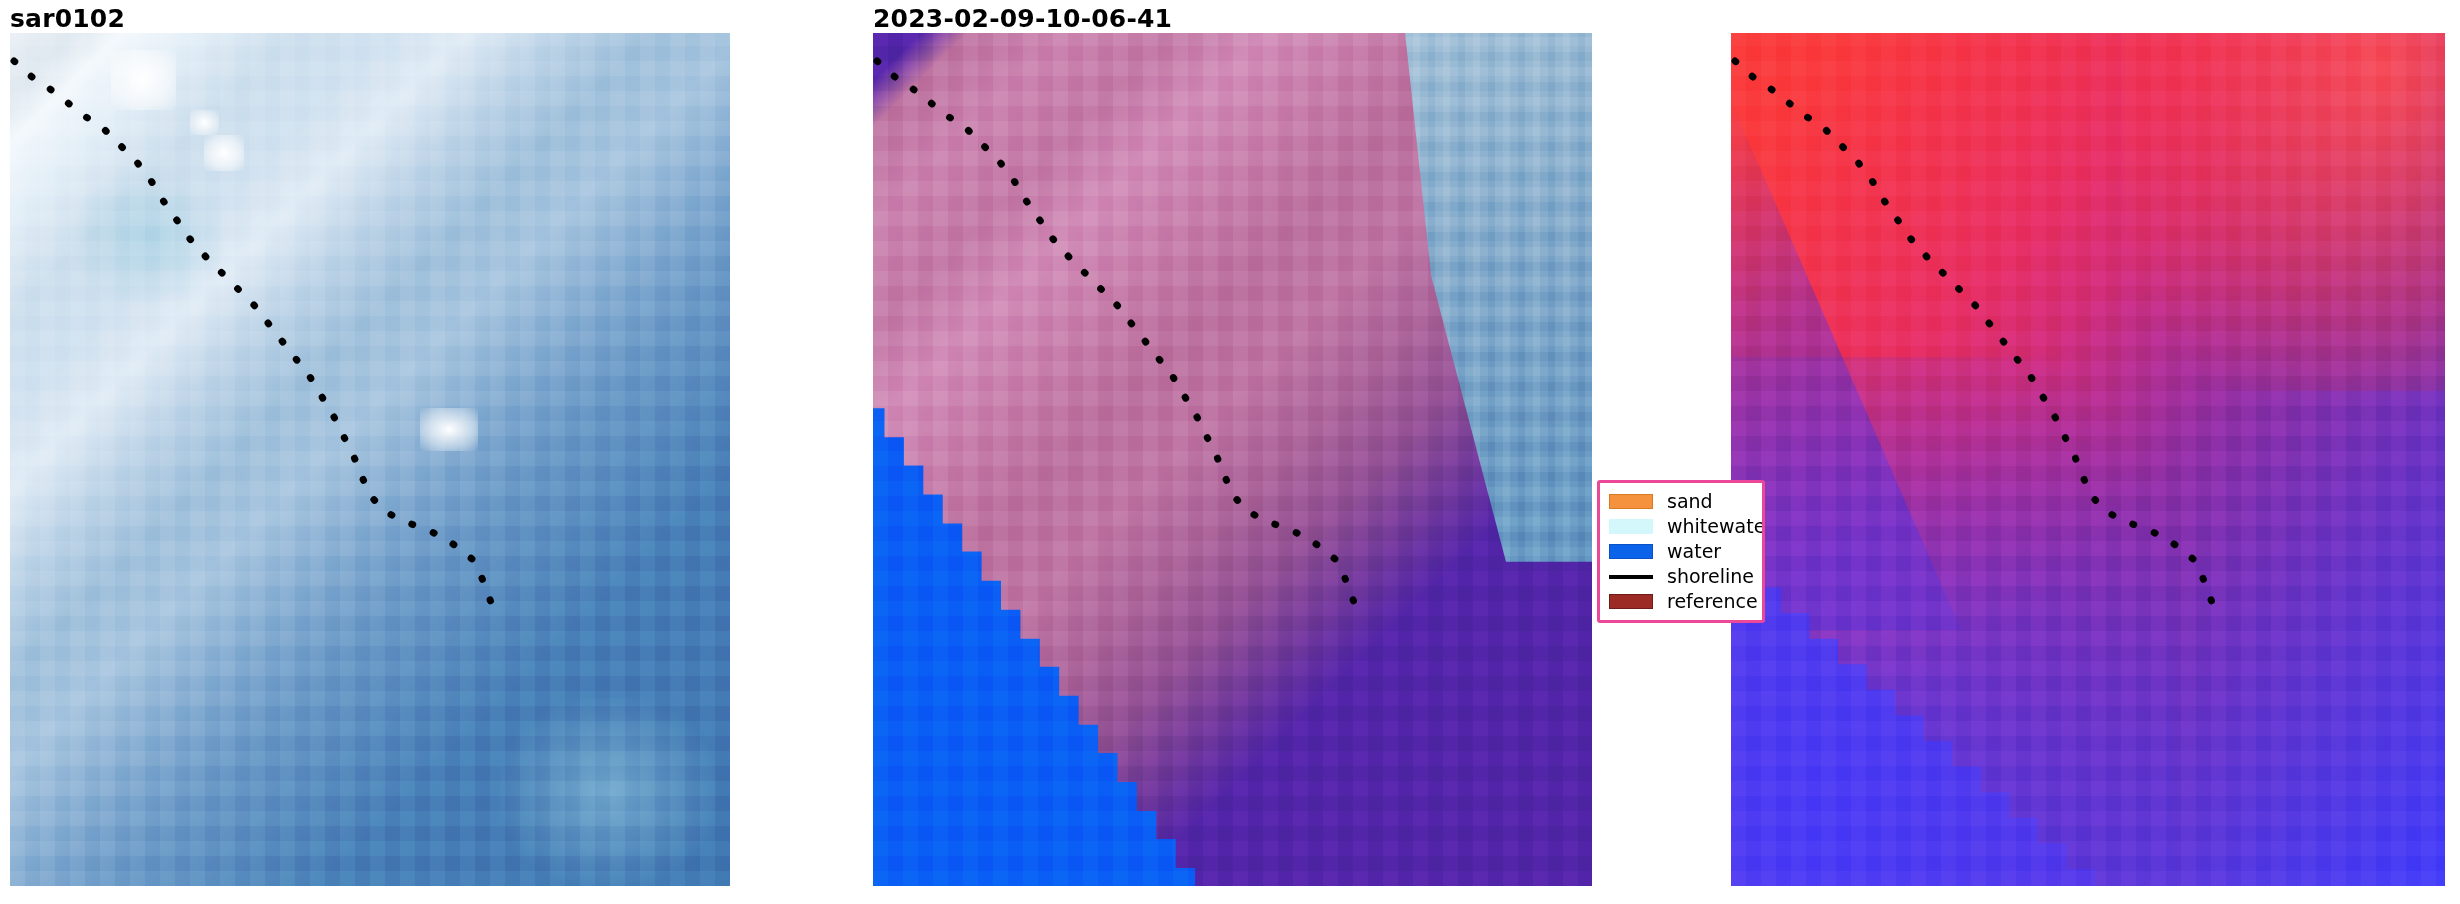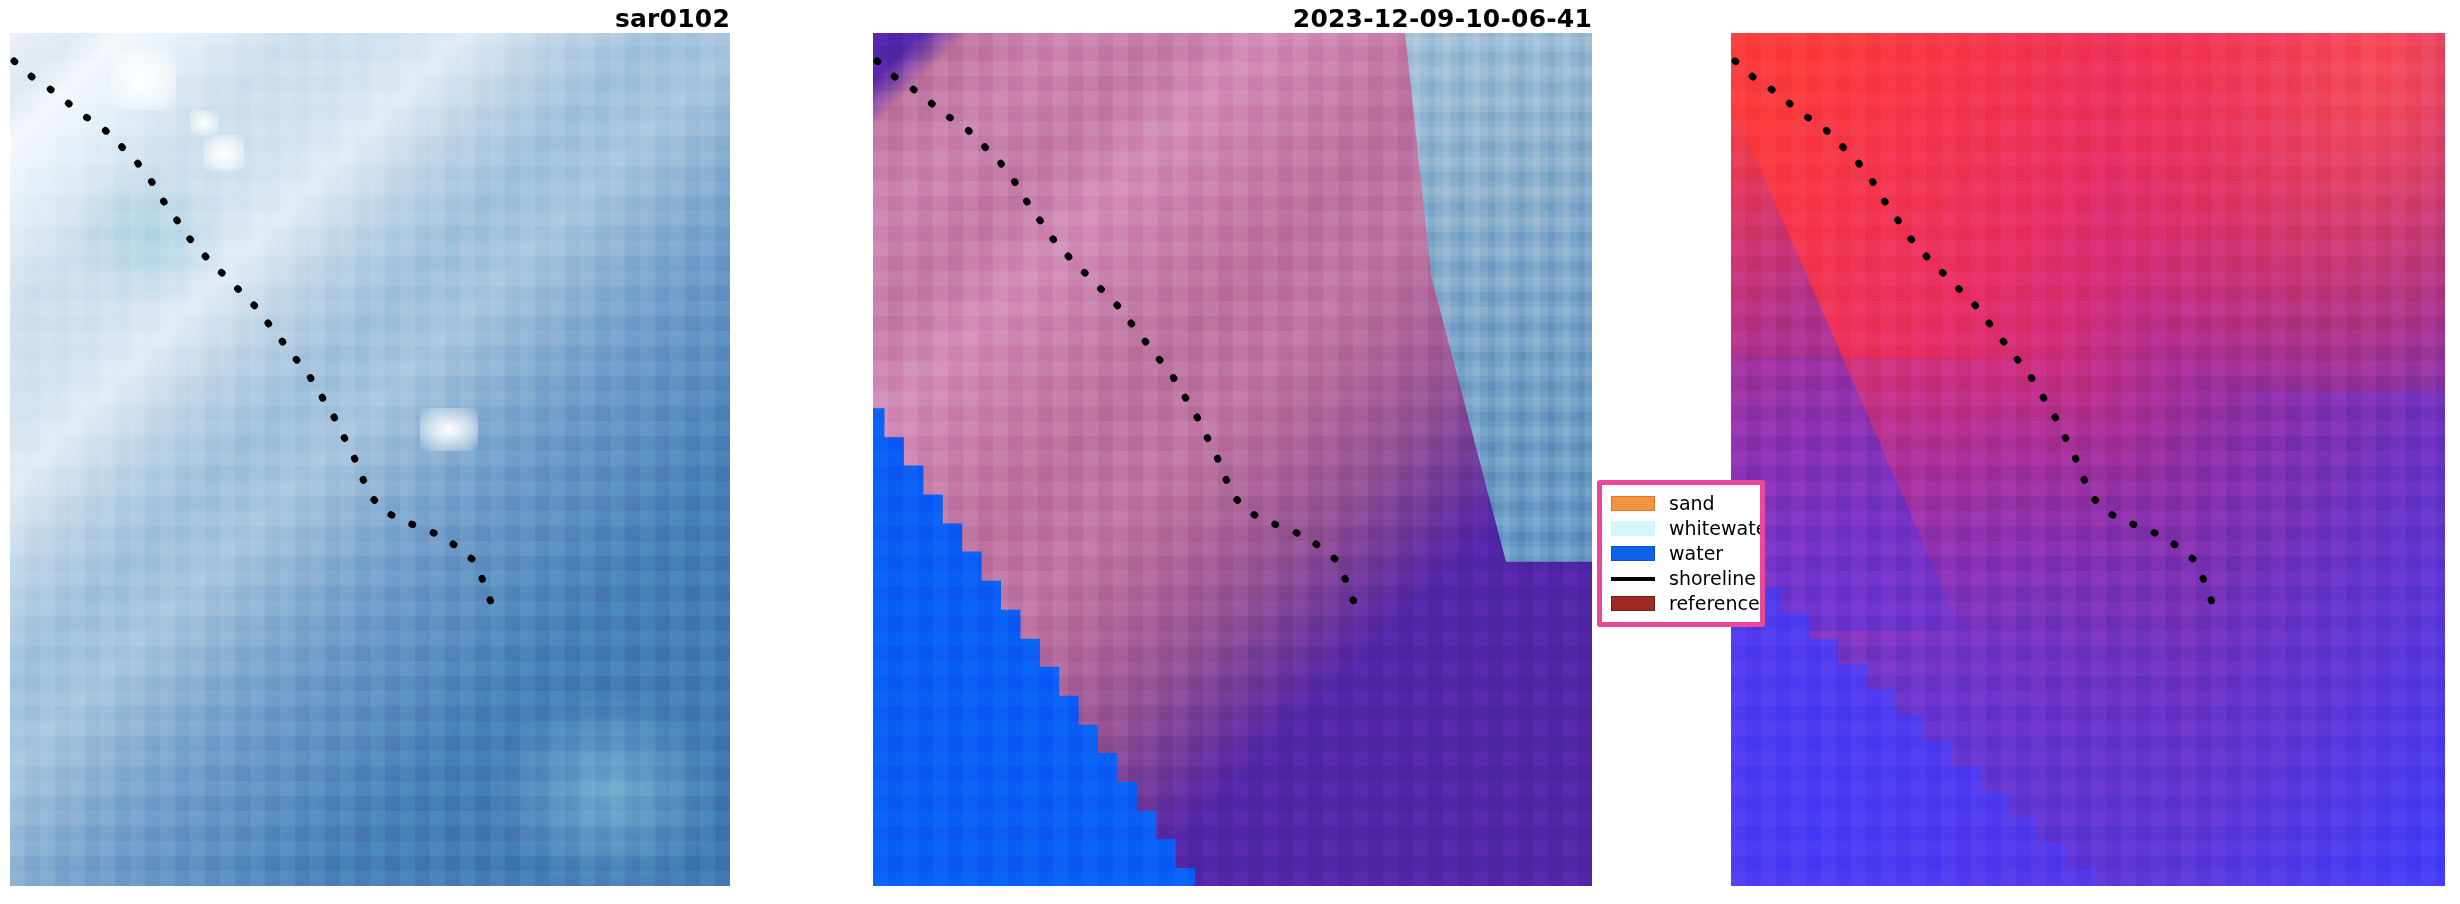--- a/index.html
+++ b/index.html
@@ -25,21 +25,21 @@
   .panel {
     position: absolute;
     top: 0;
     height: 904px;
   }
   .panel-title {
     position: absolute;
     top: 4px;
     left: 0;
     width: 100%;
-    text-align: right;
+    text-align: left;
     font-size: 25px;
     font-weight: bold;
     color: #000000;
     letter-spacing: 0.2px;
     line-height: 30px;
     white-space: nowrap;
   }
   .panel-axes {
     position: absolute;
     top: 33px;
@@ -290,21 +290,21 @@
   }
   .shoreline svg { width: 100%; height: 100%; display: block; }
 
   
   .legend {
     position: absolute;
     left: 1597px;
     top: 480px;
     width: 168px;
     background: #ffffff;
-    border: 5px solid #ec4899;
+    border: 3px solid #ec4899;
     border-radius: 3px;
     padding: 9px 10px 9px 9px;
     box-sizing: border-box;
     z-index: 5;
     overflow: hidden;
   }
   .legend-row {
     display: flex;
     align-items: center;
     height: 19px;
@@ -350,21 +350,21 @@
       <div class="raster sar-texture"></div>
       <div class="shoreline">
         <svg viewBox="0 0 720 853" preserveAspectRatio="none">
           <polyline points="4,28 22,44 40,56 58,70 76,84 94,96 110,112 126,128 140,146 152,166 166,186 180,206 196,224 212,240 228,256 244,272 258,290 272,308 286,326 300,344 312,364 324,384 334,404 344,424 352,444 360,462 372,476 388,486 404,492 420,498 436,506 450,516 462,526 470,540 476,556 482,572 490,586" fill="none" stroke="#000000" stroke-width="7" stroke-linecap="round" stroke-dasharray="1 22"></polyline>
         </svg>
       </div>
     </div>
   </div>
 
   <div class="panel" id="panel-class">
-    <div class="panel-title">2023-12-09-10-06-41</div>
+    <div class="panel-title">2023-02-09-10-06-41</div>
     <div class="panel-axes">
       <div class="raster cls-base"></div>
       <div class="raster cls-sand"></div>
       <div class="cls-water"></div>
       <div class="cls-unclassified"></div>
       <div class="cls-unclassified-tex"></div>
       <div class="raster cls-texture"></div>
       <div class="shoreline">
         <svg viewBox="0 0 719 853" preserveAspectRatio="none">
           <polyline points="4,28 22,44 40,56 58,70 76,84 94,96 110,112 126,128 140,146 152,166 166,186 180,206 196,224 212,240 228,256 244,272 258,290 272,308 286,326 300,344 312,364 324,384 334,404 344,424 352,444 360,462 372,476 388,486 404,492 420,498 436,506 450,516 462,526 470,540 476,556 482,572 490,586" fill="none" stroke="#000000" stroke-width="7" stroke-linecap="round" stroke-dasharray="1 22"></polyline>

